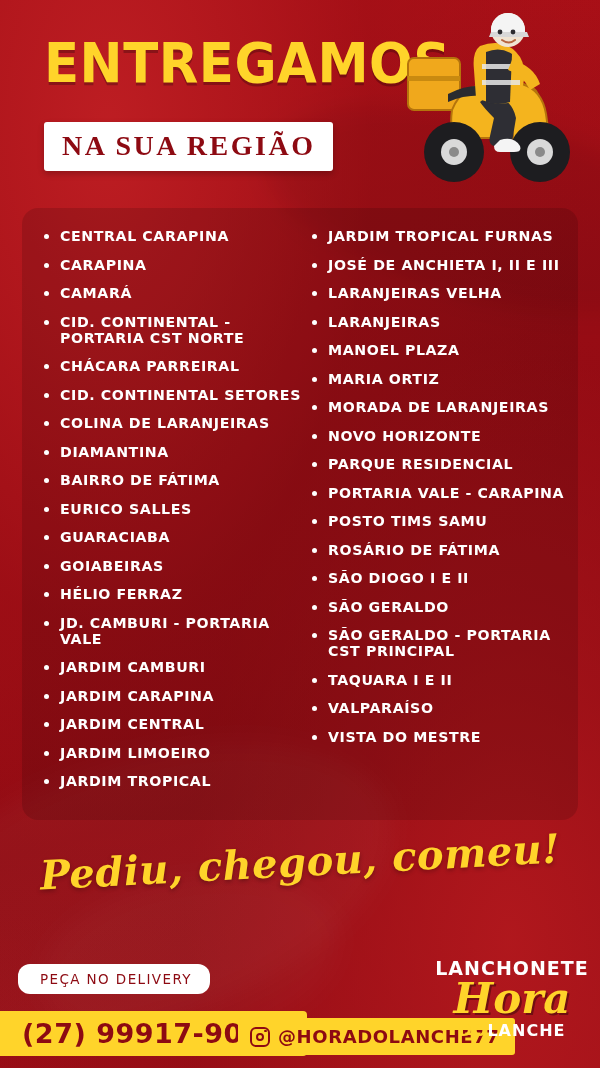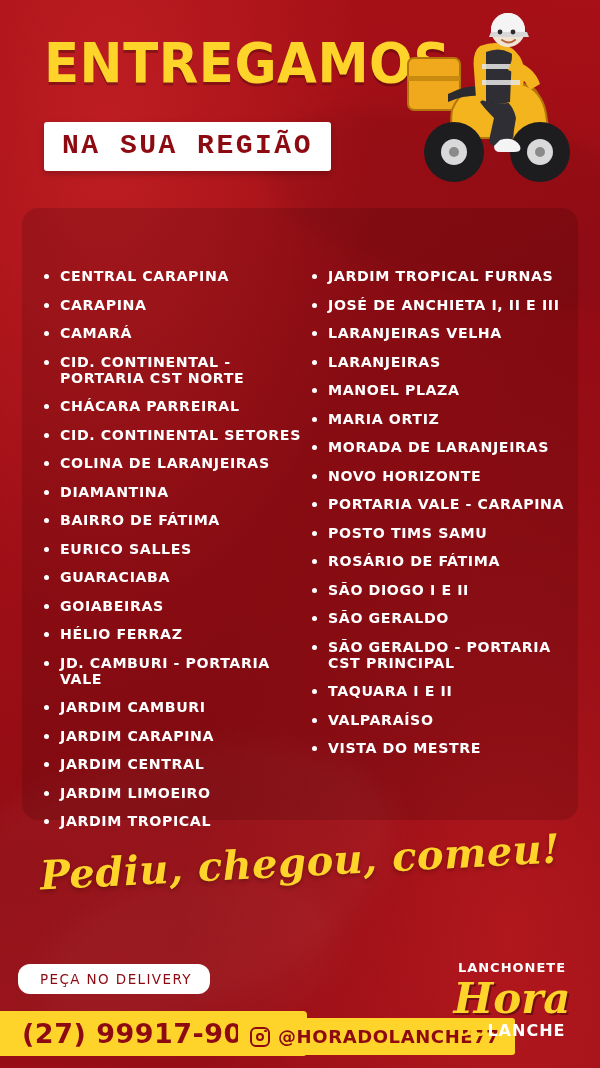--- a/index.html
+++ b/index.html
@@ -59,21 +59,21 @@
   .subbox {
     position: absolute;
     left: 44px;
     top: 122px;
     background: #ffffff;
     padding: 9px 18px 10px 18px;
     border-radius: 3px;
     box-shadow: 0 3px 6px rgba(0,0,0,0.22);
   }
   .subbox .subtext {
-    font-family: Liberation Mono, monospace;
+    font-family: Liberation Serif, serif;
     font-weight: 900;
     font-size: 28px;
     line-height: 30px;
     letter-spacing: 2.5px;
     color: #8d0a12;
   }
 
   
   .scooter {
     position: absolute;
@@ -95,21 +95,20 @@
   }
   .cols {
     display: flex;
     padding: 20px 10px 10px 22px;
     box-sizing: border-box;
     height: 100%;
   }
   .col {
     width: 50%;
     box-sizing: border-box;
-    margin-top: 40px;
   }
   .col.right { padding-left: 6px; }
   ul.list {
     list-style: none;
     margin: 0;
     padding: 0;
   }
   ul.list li {
     position: relative;
     padding-left: 16px;
@@ -239,21 +238,21 @@
     position: absolute;
     right: 8px;
     bottom: 6px;
     width: 160px;
     height: 104px;
     text-align: center;
   }
   .logo .l1 {
     font-family: "DejaVu Sans", sans-serif;
     font-weight: 900;
-    font-size: 13px;
+    font-size: 19px;
     letter-spacing: 1px;
     color: #ffffff;
     line-height: 20px;
   }
   .logo .l2 {
     font-family: "DejaVu Serif", serif;
     font-style: italic;
     font-weight: 900;
     font-size: 42px;
     line-height: 42px;
@@ -351,20 +350,21 @@
       <div class="col right">
         <ul class="list" id="list-right">
             <li>JARDIM TROPICAL FURNAS</li>
             <li>JOSÉ DE ANCHIETA I, II E III</li>
             <li>LARANJEIRAS VELHA</li>
             <li>LARANJEIRAS</li>
             <li>MANOEL PLAZA</li>
             <li>MARIA ORTIZ</li>
             <li>MORADA DE LARANJEIRAS</li>
             <li>NOVO HORIZONTE</li>
+            <li>PARQUE RESIDENCIAL</li>
             <li>PORTARIA VALE - CARAPINA</li>
             <li>POSTO TIMS SAMU</li>
             <li>ROSÁRIO DE FÁTIMA</li>
             <li>SÃO DIOGO I E II</li>
             <li>SÃO GERALDO</li>
             <li>SÃO GERALDO - PORTARIA CST PRINCIPAL</li>
             <li>TAQUARA I E II</li>
             <li>VALPARAÍSO</li>
             <li>VISTA DO MESTRE</li>
           </ul>

